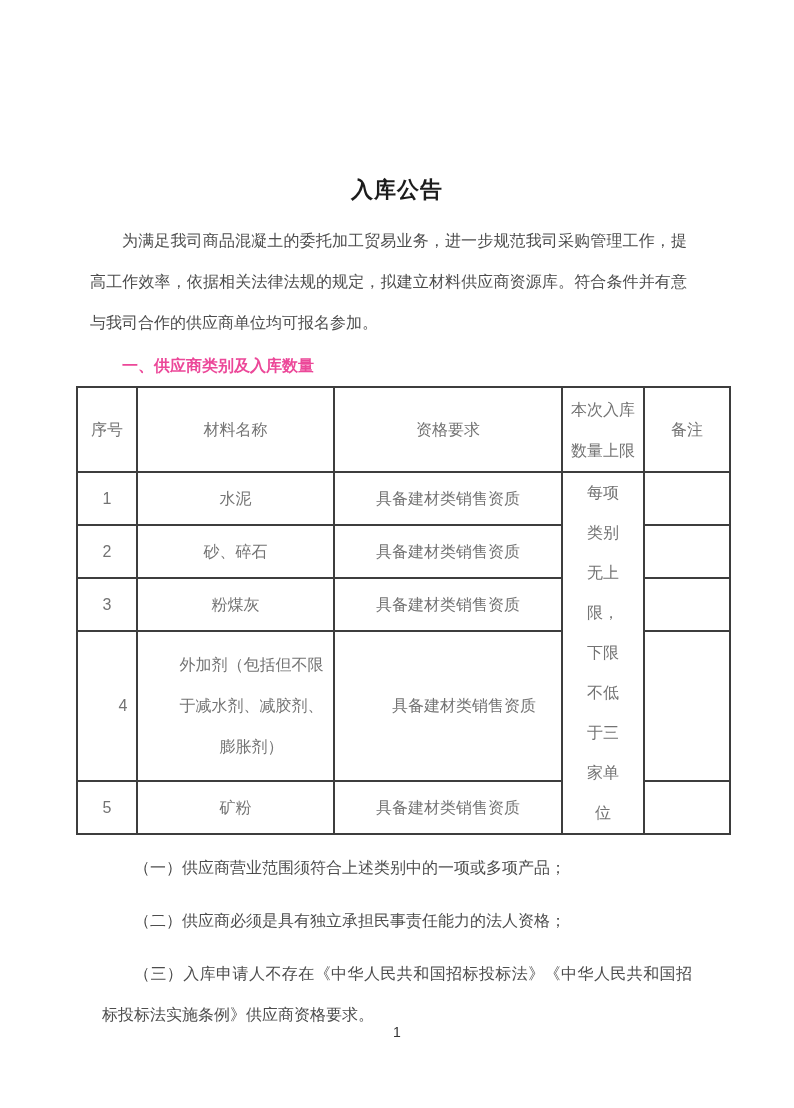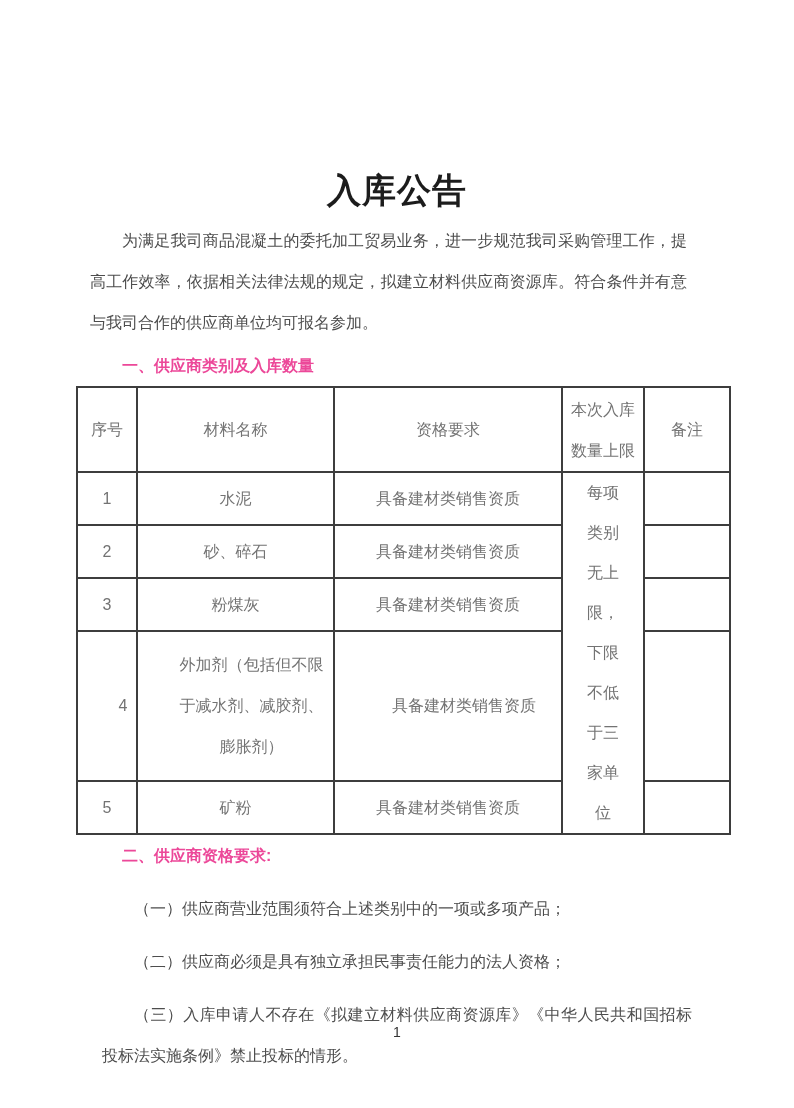--- a/index.html
+++ b/index.html
@@ -18,21 +18,21 @@
     font-size: 16px;
   }
   .content {
     position: absolute;
     top: 168px;
     left: 90px;
     width: 614px;
   }
   .doc-title {
     margin: 0;
-    font-size: 34px;
+    font-size: 22px;
     line-height: 44px;
     font-weight: 700;
     color: #1c1c1c;
     text-align: center;
     letter-spacing: 1px;
   }
   .body-par {
     margin: 8px 17px 0 0;
     line-height: 41px;
     text-align: justify;
@@ -150,22 +150,21 @@
         </tr>
         <tr class="data-row">
           <td>5</td>
           <td>矿粉</td>
           <td>具备建材类销售资质</td>
           <td></td>
         </tr>
       </tbody>
     </table>
 
-    <p class="section-heading sec2">二、供应商资格要求:</p>
 
     <p class="req-par">（一）供应商营业范围须符合上述类别中的一项或多项产品；</p>
     <p class="req-par">（二）供应商必须是具有独立承担民事责任能力的法人资格；</p>
-    <p class="req-par">（三）入库申请人不存在《拟建立材料供应商资源库》《中华人民共和国招标投标法实施条例》禁止投标的情形。</p>
+    <p class="req-par">（三）入库申请人不存在《中华人民共和国招标投标法》《中华人民共和国招标投标法实施条例》供应商资格要求。</p>
 
   </div>
 
   <div class="page-number">1</div>
 </div>
 
 </body></html>

